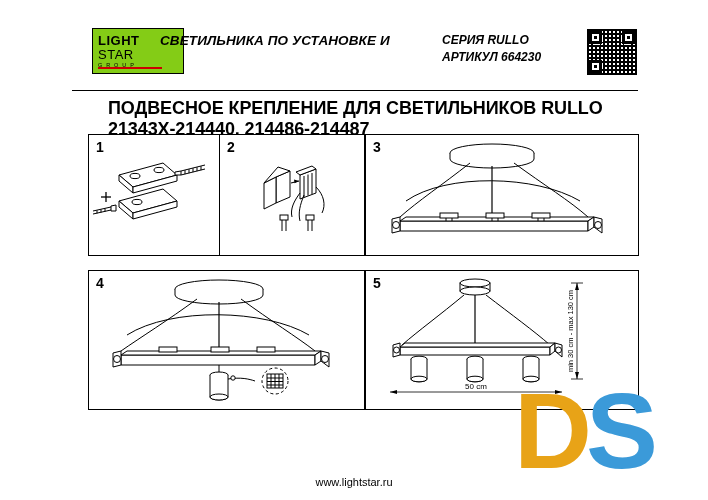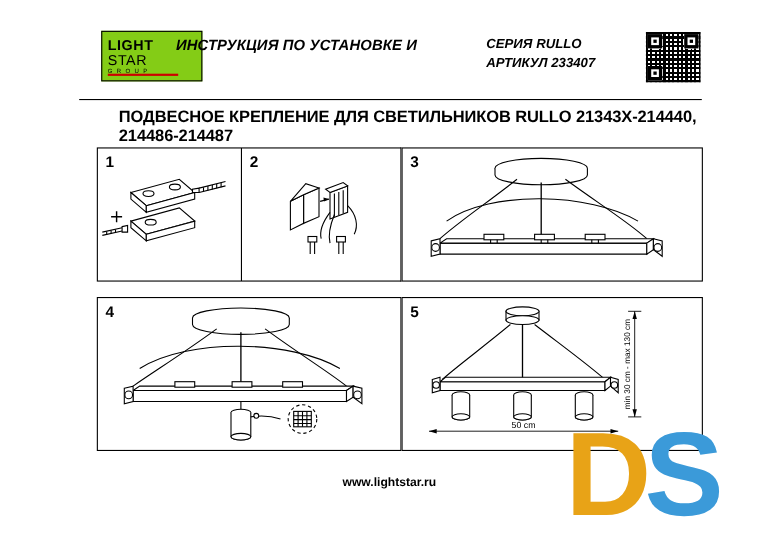--- a/index.html
+++ b/index.html
@@ -125,21 +125,21 @@
     position: absolute;
     left: 72px; top: 90px;
     width: 566px; height: 1px;
     background: #000;
   }
 
   .subtitle {
     position: absolute;
     left: 72px; top: 98px;
     width: 580px;
-    font-size: 15px;
+    font-size: 18px;
     font-weight: bold;
     letter-spacing: -.1px;
     padding-left: 36px;
   }
 
   
   .panel {
     position: absolute;
     border: 1px solid #000;
     background: #fff;
@@ -153,25 +153,25 @@
   .p1 { left: 88px;  top: 134px; width: 132px; height: 122px; }
   .p2 { left: 220px; top: 134px; width: 145px; height: 122px; border-left: none; }
   .p3 { left: 365px; top: 134px; width: 274px; height: 122px; }
   .p4 { left: 88px;  top: 270px; width: 277px; height: 140px; }
   .p5 { left: 365px; top: 270px; width: 274px; height: 140px; }
 
   svg { display: block; }
 
   .footer {
     position: absolute;
-    left: 0; top: 433px;
+    left: 0; top: 476px;
     width: 708px;
     text-align: center;
     font-size: 11px;
-    font-weight: bold;
+    font-weight: normal;
   }
 
   
   .wm {
     position: absolute;
     right: 8px; bottom: 8px;
     width: 190px; height: 120px;
     pointer-events: none;
   }
 </style>
@@ -185,26 +185,26 @@
     <div class="logo">
       <div class="logo-inner">
         <span class="logo-l1">LIGHT</span>
         <span class="logo-l2">STAR</span>
         <span class="logo-l3">G R O U P</span>
       </div>
       <div class="logo-bar"></div>
     </div>
 
     <div class="title-block">
-      <div class="title-line">ИНСТРУКЦИЯ ПО УСТАНОВКЕ И</div>
+      <div class="title-line">СВЕТИЛЬНИКА ПО УСТАНОВКЕ И</div>
     </div>
 
     <div class="series-block">
       <div class="series-line">СЕРИЯ RULLO</div>
-      <div class="series-line">АРТИКУЛ 233407</div>
+      <div class="series-line">АРТИКУЛ 664230</div>
     </div>
 
     <div class="qr">
       <div class="qr-mask"></div>
       <div class="qr-eye tl"></div>
       <div class="qr-eye tr"></div>
       <div class="qr-eye bl"></div>
     </div>
   </div>
 

